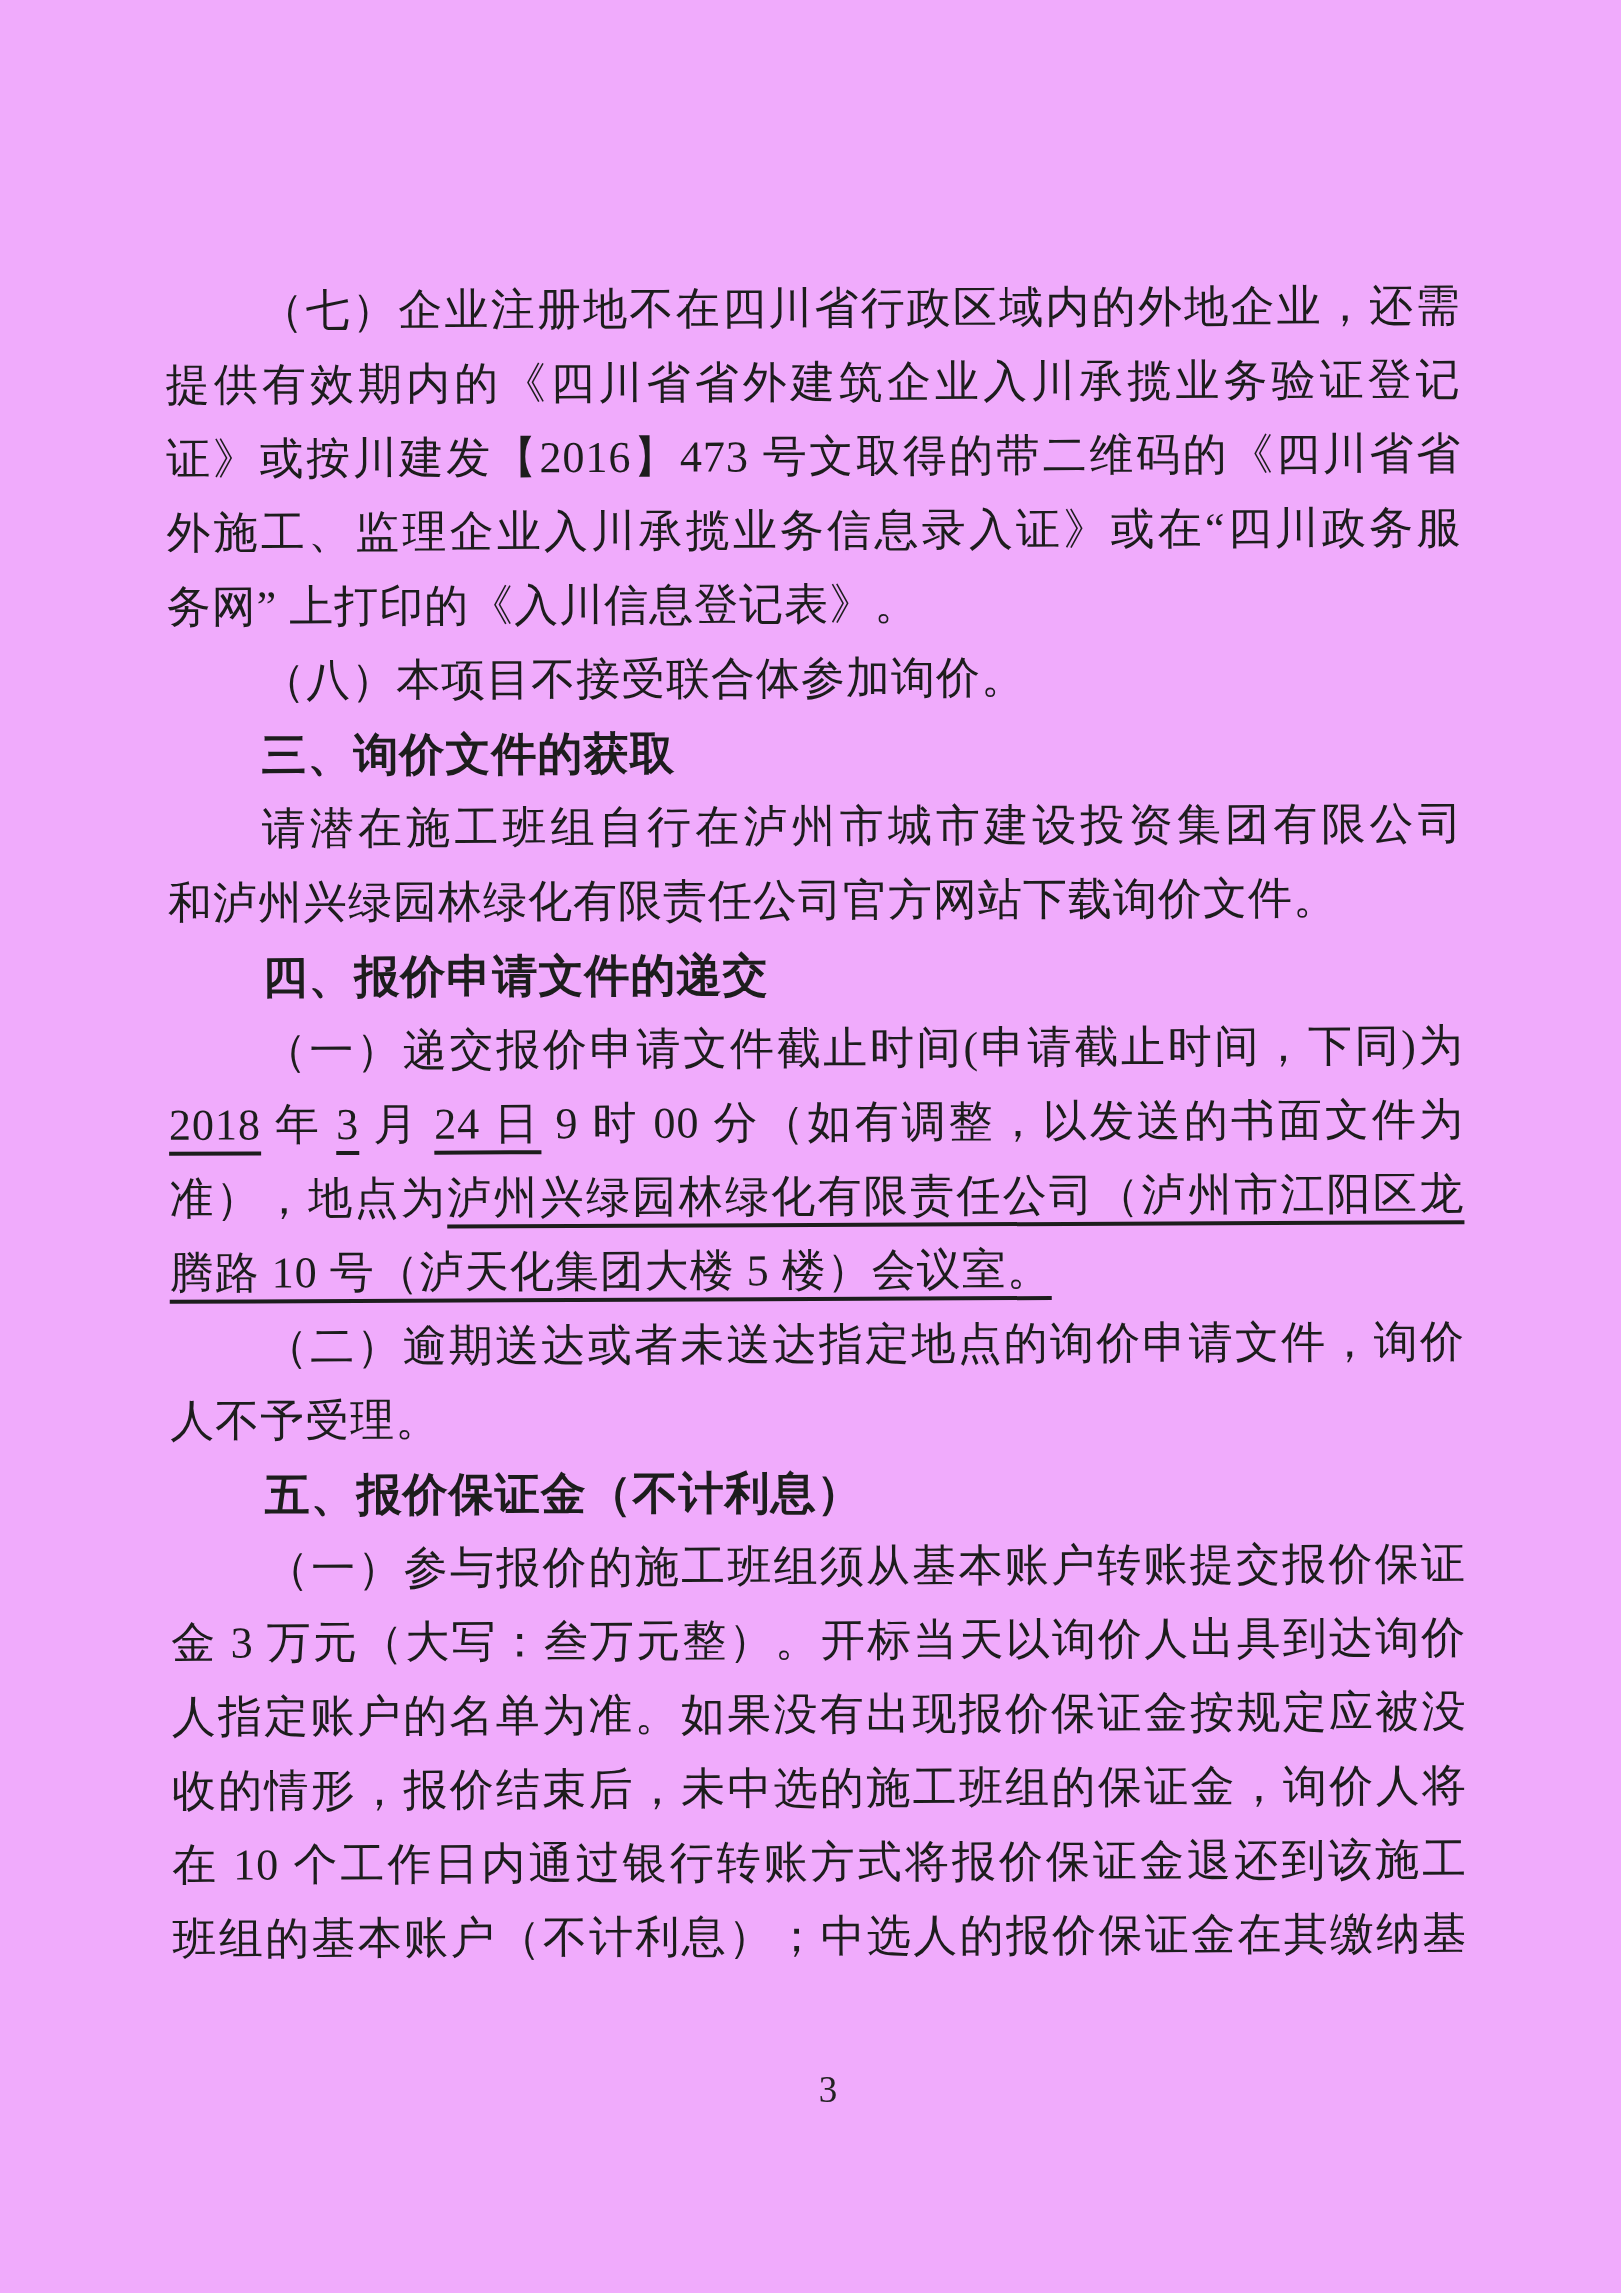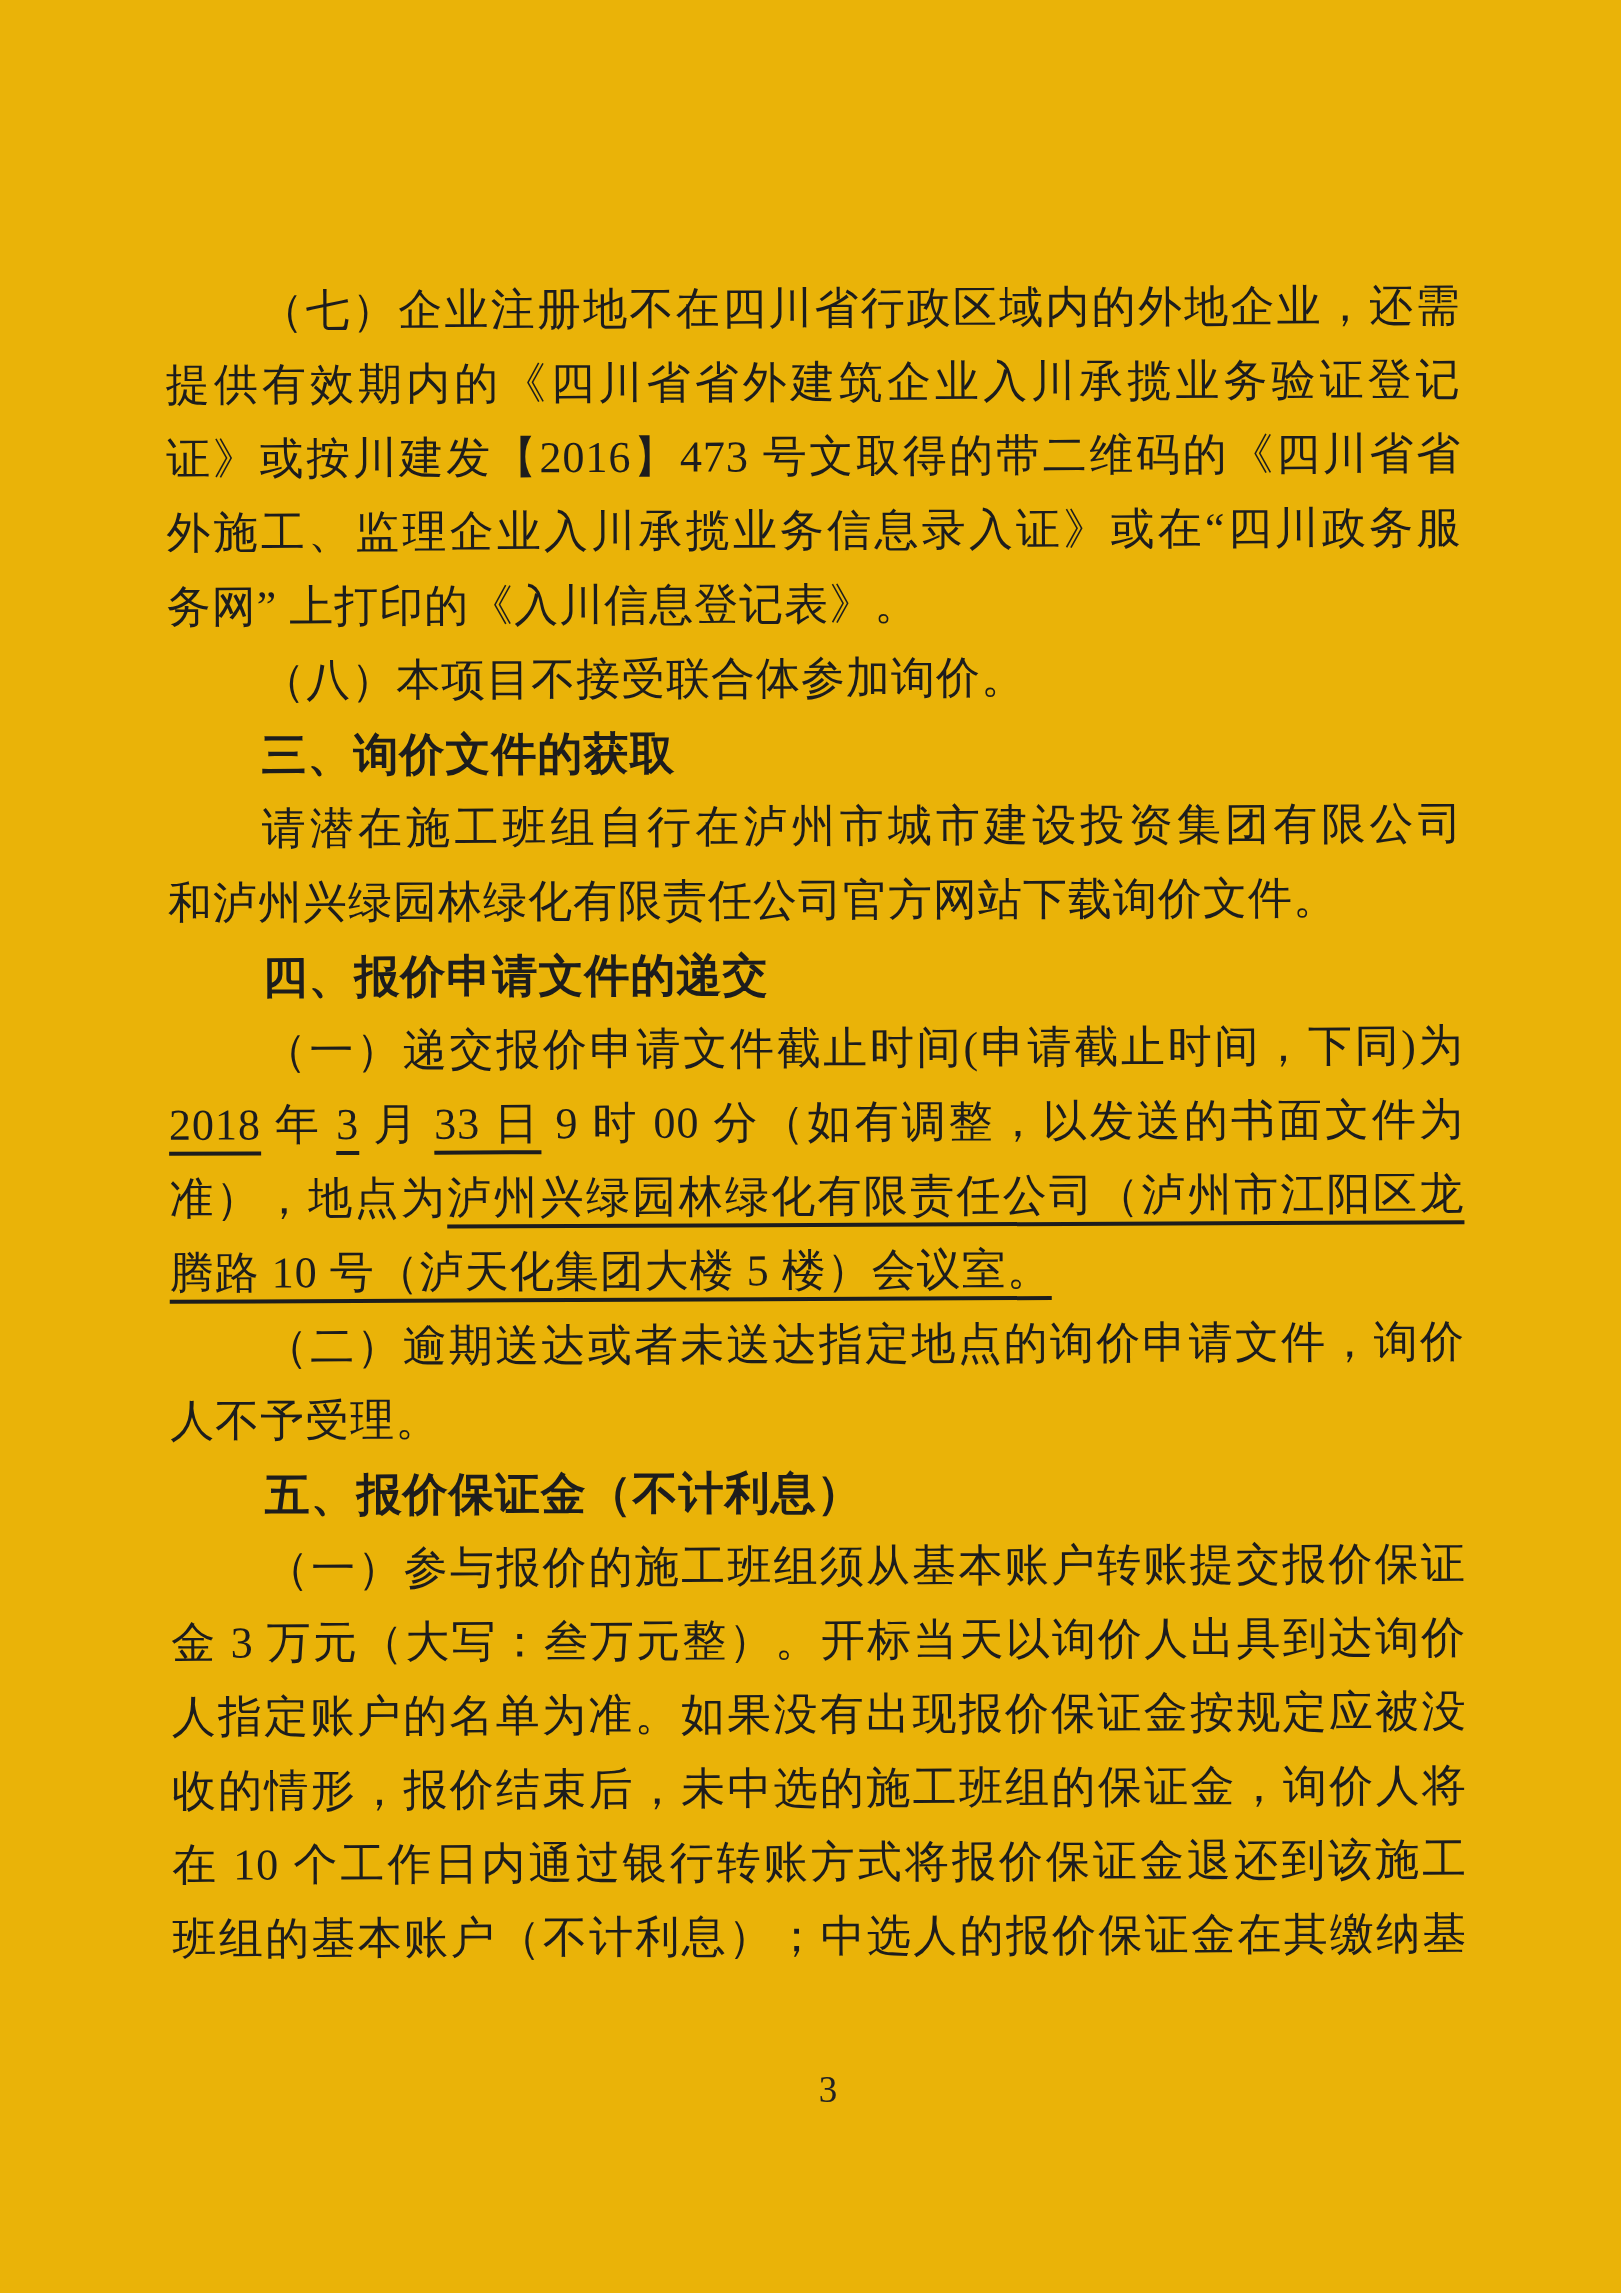--- a/index.html
+++ b/index.html
@@ -11,21 +11,21 @@
     width: 1621px;
     height: 2294px;
     position: relative;
     overflow: hidden;
     font-family: "Liberation Serif", "DejaVu Serif", serif;
     color: #1d1d1d;
   }
   .page {
     position: absolute;
     inset: 0;
-    background: #eab308;
+    background: #f0abfc;
   }
   .content {
     position: absolute;
     top: 272px;
     left: 169px;
     right: 157px;
     transform: rotate(-0.25deg);
     transform-origin: 50% 50%;
   }
   .para { margin: 0; }
@@ -83,21 +83,21 @@
       </div>
       <div class="para body">
         <div class="line fill indent"><span>请潜在施工班组自行在泸州市城市建设投资集团有限公司</span></div>
         <div class="line"><span>和泸州兴绿园林绿化有限责任公司官方网站下载询价文件。</span></div>
       </div>
       <div class="para heading">
         <div class="line indent"><span>四、报价申请文件的递交</span></div>
       </div>
       <div class="para body">
         <div class="line fill indent"><span>（一）递交报价申请文件截止时间(申请截止时间，下同)为</span></div>
-        <div class="line fill"><span class="u">2018</span><span> 年 </span><span class="u">3</span><span> 月 </span><span class="u">33 日</span><span> 9 时 00 分（如有调整，以发送的书面文件为</span></div>
+        <div class="line fill"><span class="u">2018</span><span> 年 </span><span class="u">3</span><span> 月 </span><span class="u">24 日</span><span> 9 时 00 分（如有调整，以发送的书面文件为</span></div>
         <div class="line fill"><span>准），地点为</span><span class="u">泸州兴绿园林绿化有限责任公司（泸州市江阳区龙</span></div>
         <div class="line"><span class="u">腾路 10 号（泸天化集团大楼 5 楼）会议室。</span></div>
       </div>
       <div class="para body">
         <div class="line fill indent"><span>（二）逾期送达或者未送达指定地点的询价申请文件，询价</span></div>
         <div class="line"><span>人不予受理。</span></div>
       </div>
       <div class="para heading">
         <div class="line indent"><span>五、报价保证金（不计利息）</span></div>
       </div>

